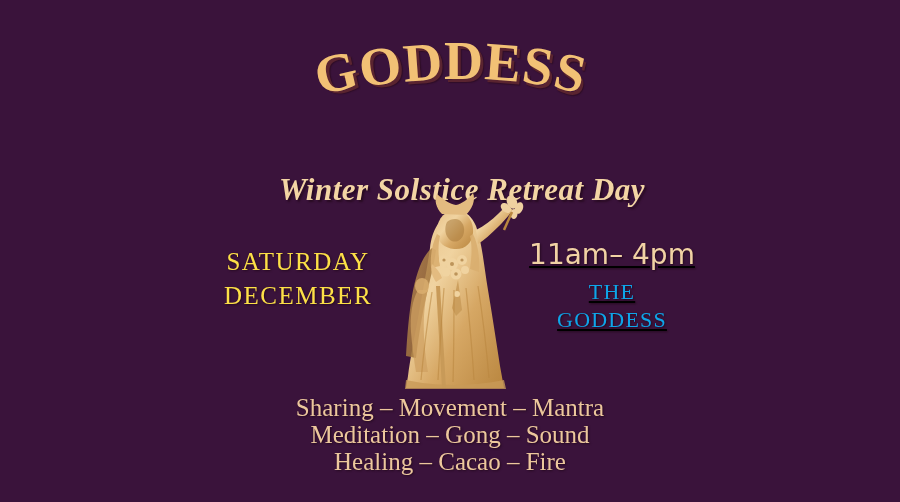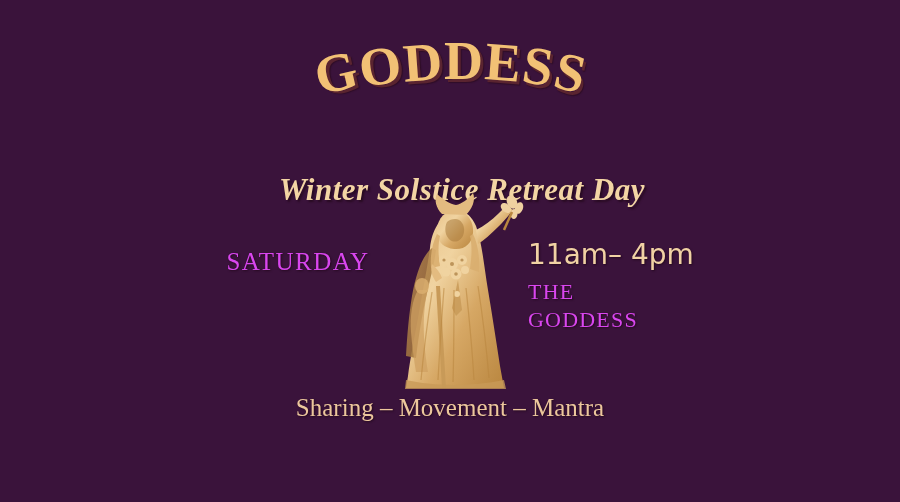--- a/index.html
+++ b/index.html
@@ -87,54 +87,56 @@
     height: 205px;
   }
 
   
   .date-block {
     position: absolute;
     left: 198px;
     top: 245px;
     width: 200px;
     text-align: center;
-    color: #d946ef;
+    color: #fde047;
     font-family: "Liberation Serif", serif;
     font-size: 25px;
     line-height: 34px;
     letter-spacing: 1.5px;
     text-shadow: 1px 1px 2px rgba(30,5,20,0.7);
   }
   .date-block .dline { display: block; white-space: nowrap; }
 
   
   .venue-block {
     position: absolute;
-    left: 528px;
+    left: 512px;
     top: 238px;
     width: 200px;
+    text-align: center;
+    text-decoration: underline;
   }
   .time-text {
     display: block;
     font-family: "DejaVu Sans", sans-serif;
     font-size: 28px;
     line-height: 34px;
     letter-spacing: 0px;
     color: #f1d2a4;
     text-shadow: 1px 1px 2px rgba(30,5,20,0.7);
     white-space: nowrap;
   }
   .venue-text {
     display: block;
     margin-top: 6px;
     font-family: "Liberation Serif", serif;
     font-size: 22px;
     line-height: 28px;
     letter-spacing: 1.2px;
-    color: #d946ef;
+    color: #0ea5e9;
     text-shadow: 1px 1px 2px rgba(30,5,20,0.7);
   }
   .venue-text .vline { display: block; white-space: nowrap; }
 
   
   .offerings {
     position: absolute;
     left: 0;
     top: 394px;
     width: 900px;
@@ -235,27 +237,30 @@
         <path d="M86 96 C90 122 94 152 97 188"></path>
         <path d="M40 102 C36 128 32 158 29 190"></path>
       </g>
 
       <path d="M14 190 C40 196 78 197 112 190 L114 199 L13 199 Z" fill="#c89a58" opacity="0.8"></path>
     </svg>
   </div>
 
   <div class="date-block">
     <span class="dline">SATURDAY</span>
+    <span class="dline">DECEMBER</span>
   </div>
 
   <div class="venue-block">
     <span class="time-text">11am– 4pm</span>
     <span class="venue-text">
       <span class="vline">THE</span>
       <span class="vline">GODDESS</span>
     </span>
   </div>
 
   <div class="offerings">
     <span class="oline">Sharing – Movement – Mantra</span>
+    <span class="oline">Meditation – Gong – Sound</span>
+    <span class="oline">Healing – Cacao – Fire</span>
   </div>
 
 </div>
 
 </body></html>

